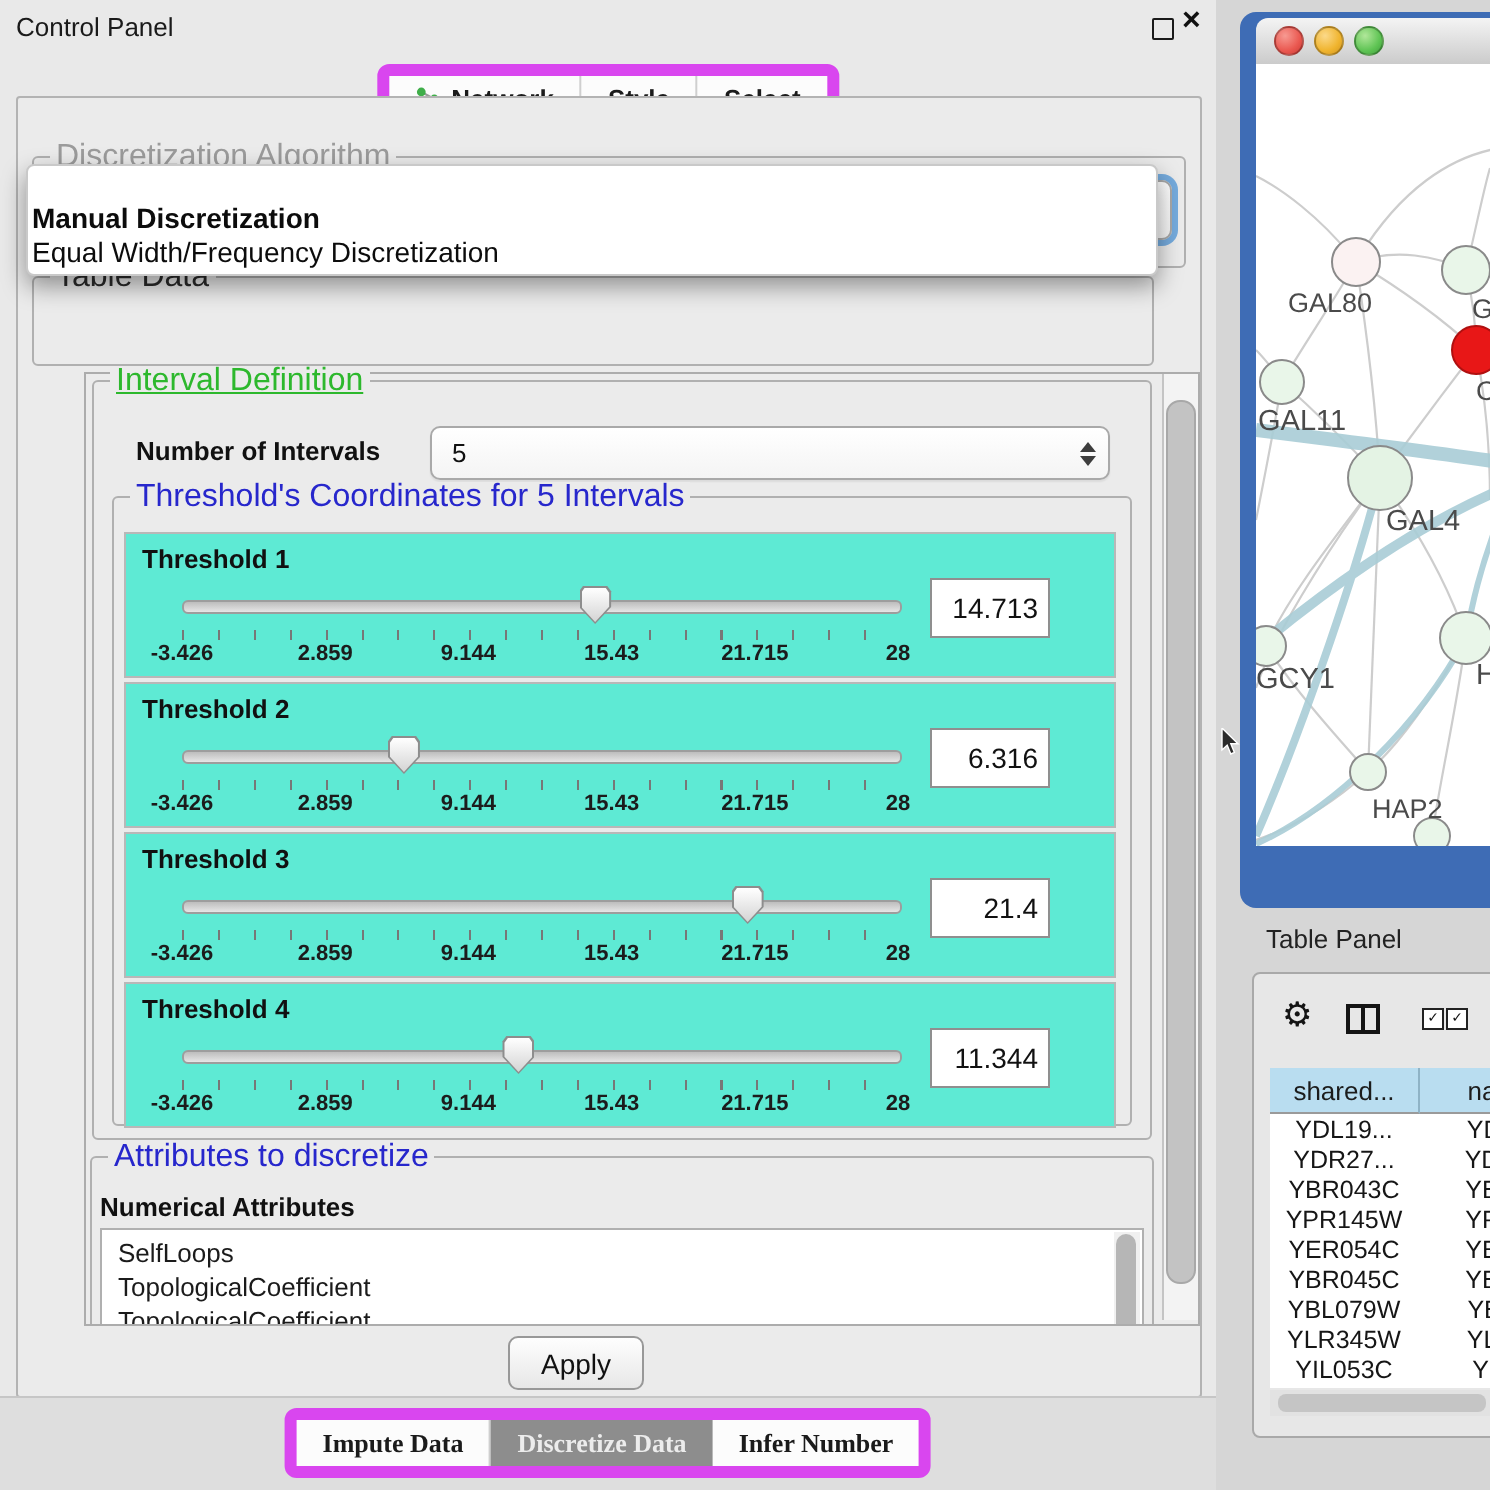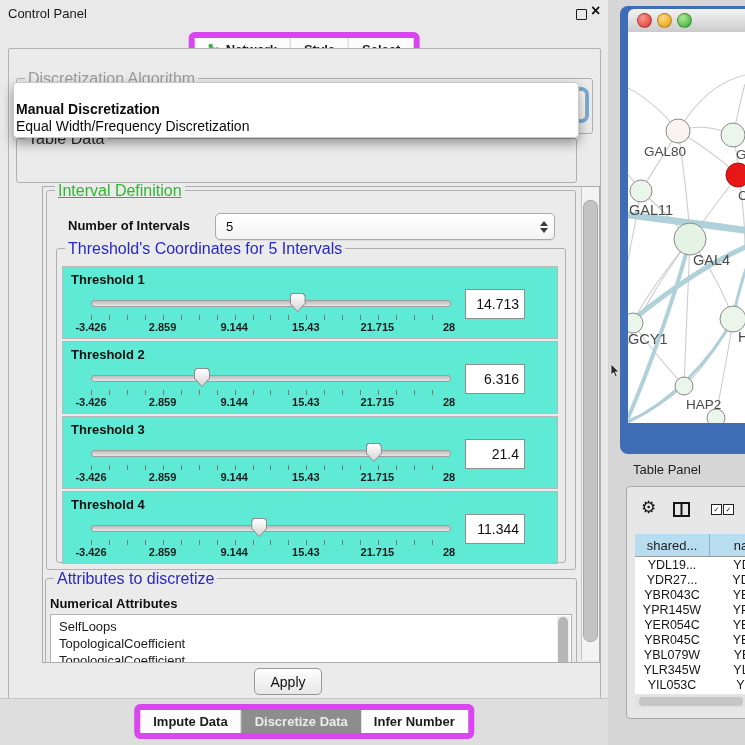--- a/index.html
+++ b/index.html
@@ -11,21 +11,21 @@
   .control-panel{left:0;top:0;width:608px;height:745px;background:#e9e9e9;}
   .cp-title{left:8px;top:6px;font-size:13px;color:#1a1a1a;}
   .float-box{left:576px;top:9px;width:9px;height:9px;border:1.5px solid #1a1a1a;border-radius:1px;}
   .close-x{left:591px;top:2px;font-size:16px;font-weight:700;color:#111;}
 
   .seg{display:flex;height:23px;background:#fcfcfc;border:6px solid #d946ef;border-radius:6px;overflow:hidden;align-items:stretch;width:max-content;}
   .seg .tab{display:flex;align-items:center;gap:5px;padding:0 13px;font-size:13px;font-weight:600;color:#1b1b1b;border-right:1px solid #cfcfcf;white-space:nowrap;}
   .seg .tab:last-child{border-right:none;}
   .seg .tab.sel{background:#8d8d8d;color:#ececec;border-right:none;}
   .topbar{left:304px;top:32px;transform:translateX(-50%);}
-  .modebar{left:304px;top:704px;transform:translateX(-50%);}
+  .modebar{left:304px;top:704px;transform:translateX(-50%);font-family:Liberation Serif, serif;}
   .bottom-strip{left:0;top:698px;width:608px;height:47px;background:#dedede;border-top:1px solid #c6c6c6;}
 
   .content{left:8px;top:48px;width:591px;height:649px;background:#ebebeb;border:1px solid #b3b3b3;border-radius:2px;}
 
   .grp{position:absolute;border:1px solid #b0b0b0;border-radius:3px;}
   .grp-label{position:absolute;top:-8px;left:8px;background:#ebebeb;padding:0 3px;font-size:16px;line-height:15px;white-space:nowrap;}
   .lbl-gray{color:#9b9b9b;} .lbl-green{color:#2db82d;text-decoration:underline;} .lbl-blue{color:#2727cc;} .lbl-dark{color:#2b2b2b;}
 
   .combo{position:absolute;display:flex;align-items:center;background:linear-gradient(#ffffff,#f4f4f4);border:1px solid #a9a9a9;border-radius:5px;font-size:13px;color:#111;padding-left:10px;box-shadow:0 1px 1px rgba(0,0,0,.07);}
   .stepper{margin-left:auto;display:flex;flex-direction:column;align-items:center;gap:2px;padding-right:6px;}

